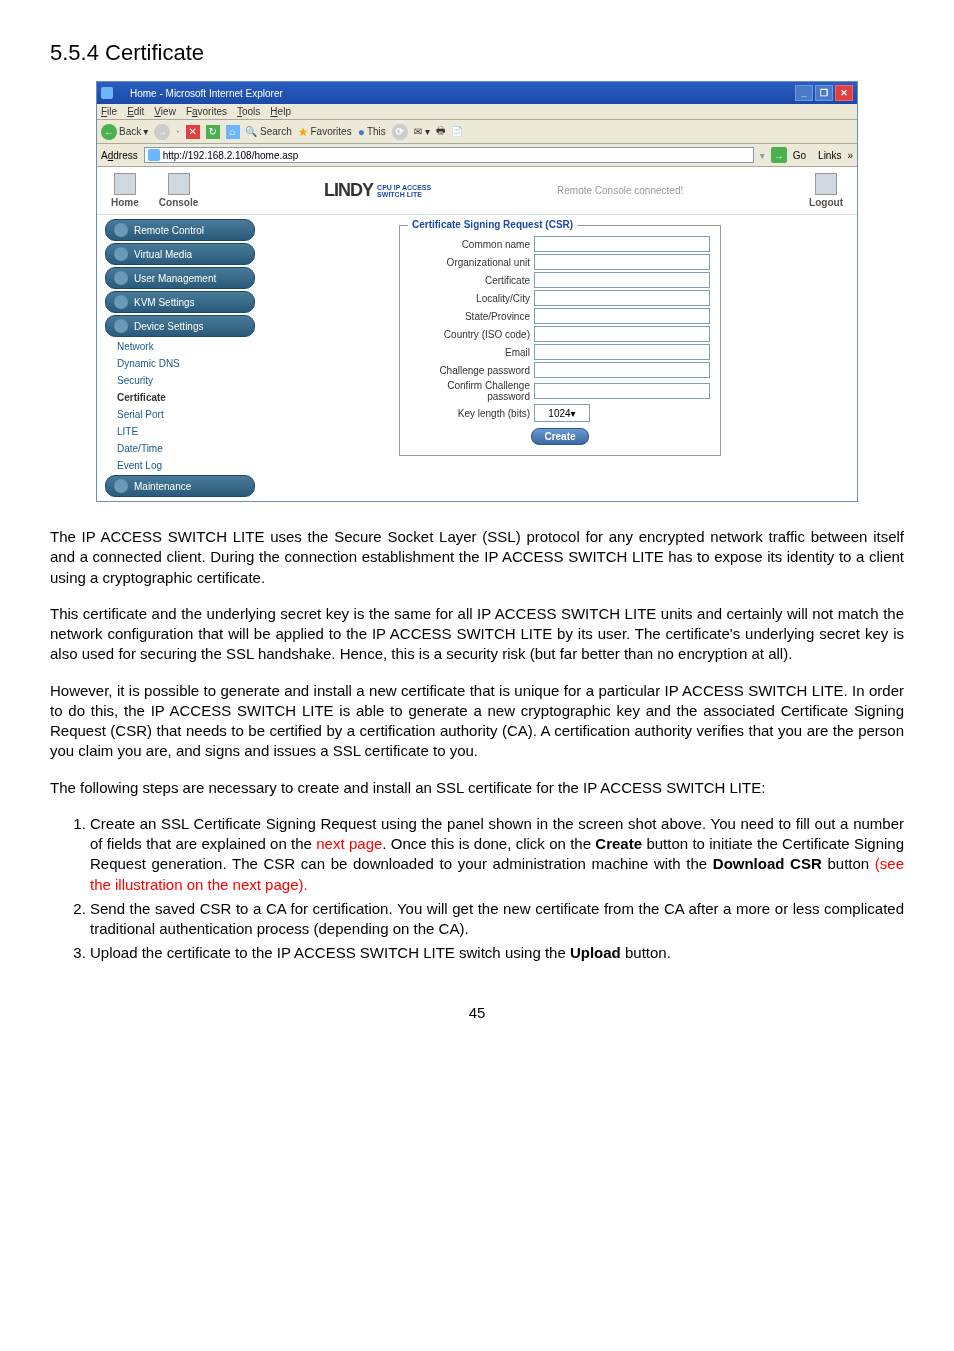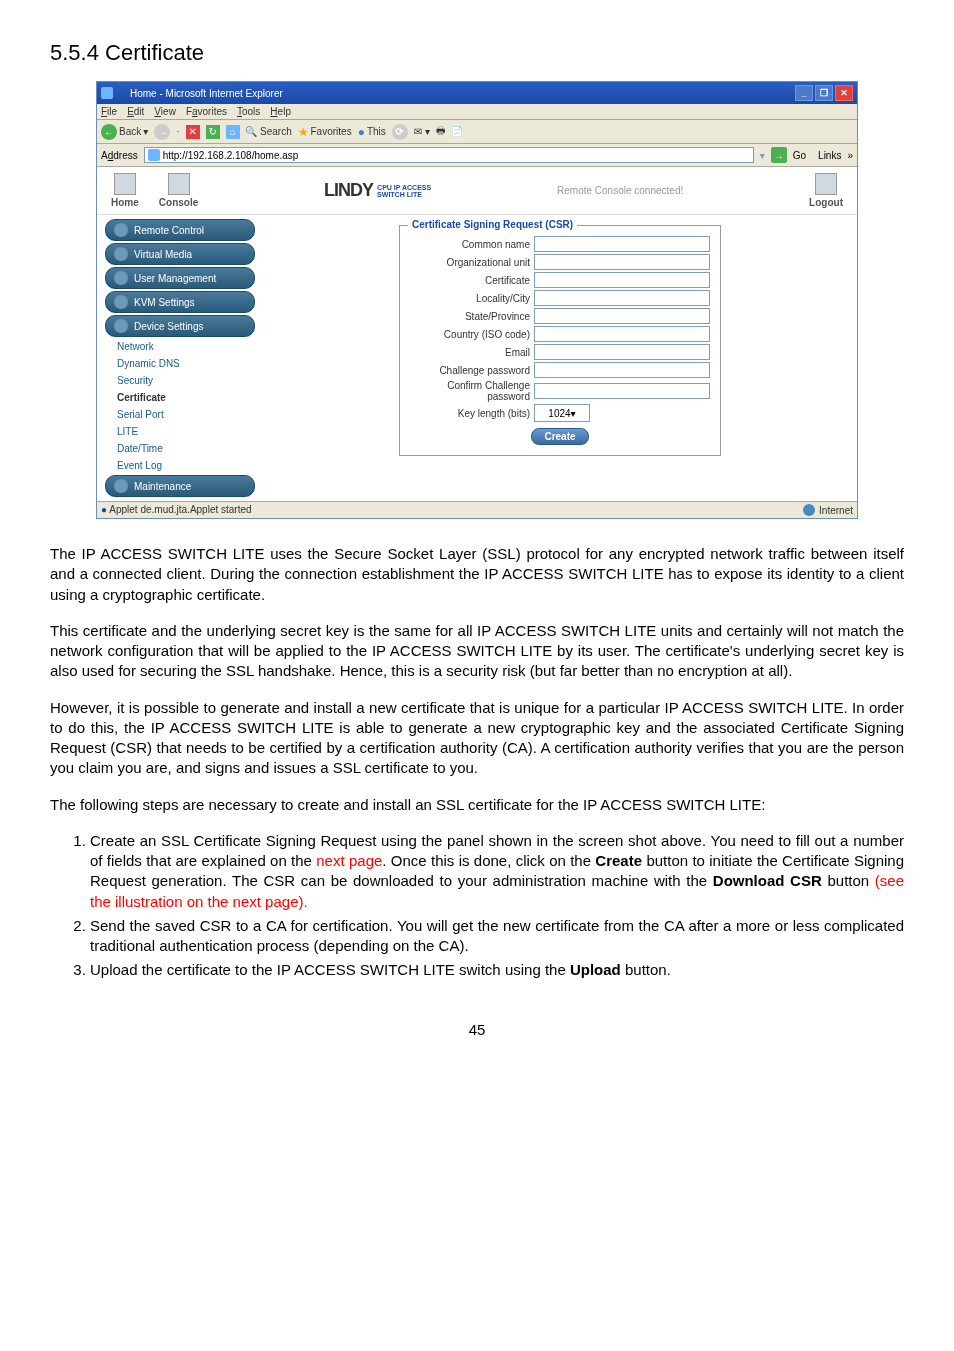--- a/index.html
+++ b/index.html
@@ -221,27 +221,20 @@
               <span class="fsel">
                 <span>1024</span>
                 <span>▾</span>
               </span>
             </div>
           <div style="text-align:center"><span class="create-btn">Create</span></div>
         </div>
       </div>
     </div>
   </div>
-  <div class="status">
-    <span><span style="color:#1a4aa8">●</span> <span>Applet de.mud.jta.Applet started</span></span>
-    <span class="status-right">
-        <span class="globe"></span>
-        <span>Internet</span>
-      </span>
-  </div>
 </div>
 
 <p>The IP ACCESS SWITCH LITE uses the Secure Socket Layer (SSL) protocol for any encrypted network traffic between itself and a connected client. During the connection establishment the IP ACCESS SWITCH LITE has to expose its identity to a client using a cryptographic certificate.</p>
 <p>This certificate and the underlying secret key is the same for all IP ACCESS SWITCH LITE units and certainly will not match the network configuration that will be applied to the IP ACCESS SWITCH LITE by its user. The certificate's underlying secret key is also used for securing the SSL handshake. Hence, this is a security risk (but far better than no encryption at all).</p>
 <p>However, it is possible to generate and install a new certificate that is unique for a particular IP ACCESS SWITCH LITE. In order to do this, the IP ACCESS SWITCH LITE is able to generate a new cryptographic key and the associated Certificate Signing Request (CSR) that needs to be certified by a certification authority (CA). A certification authority verifies that you are the person you claim you are, and signs and issues a SSL certificate to you.</p>
 <p>The following steps are necessary to create and install an SSL certificate for the IP ACCESS SWITCH LITE:</p>
 
 <ol>
   <li><span>Create an SSL Certificate Signing Request using the panel shown in the screen shot above. You need to fill out a number of fields that are explained on the </span><span class="red-txt">next page</span><span>. Once this is done, click on the </span><b>Create</b><span> button to initiate the Certificate Signing Request generation. The CSR can be downloaded to your administration machine with the </span><b>Download CSR</b><span> button </span><span class="red-txt">(see the illustration on the next page).</span></li>
   <li>Send the saved CSR to a CA for certification. You will get the new certificate from the CA after a more or less complicated traditional authentication process (depending on the CA).</li>

